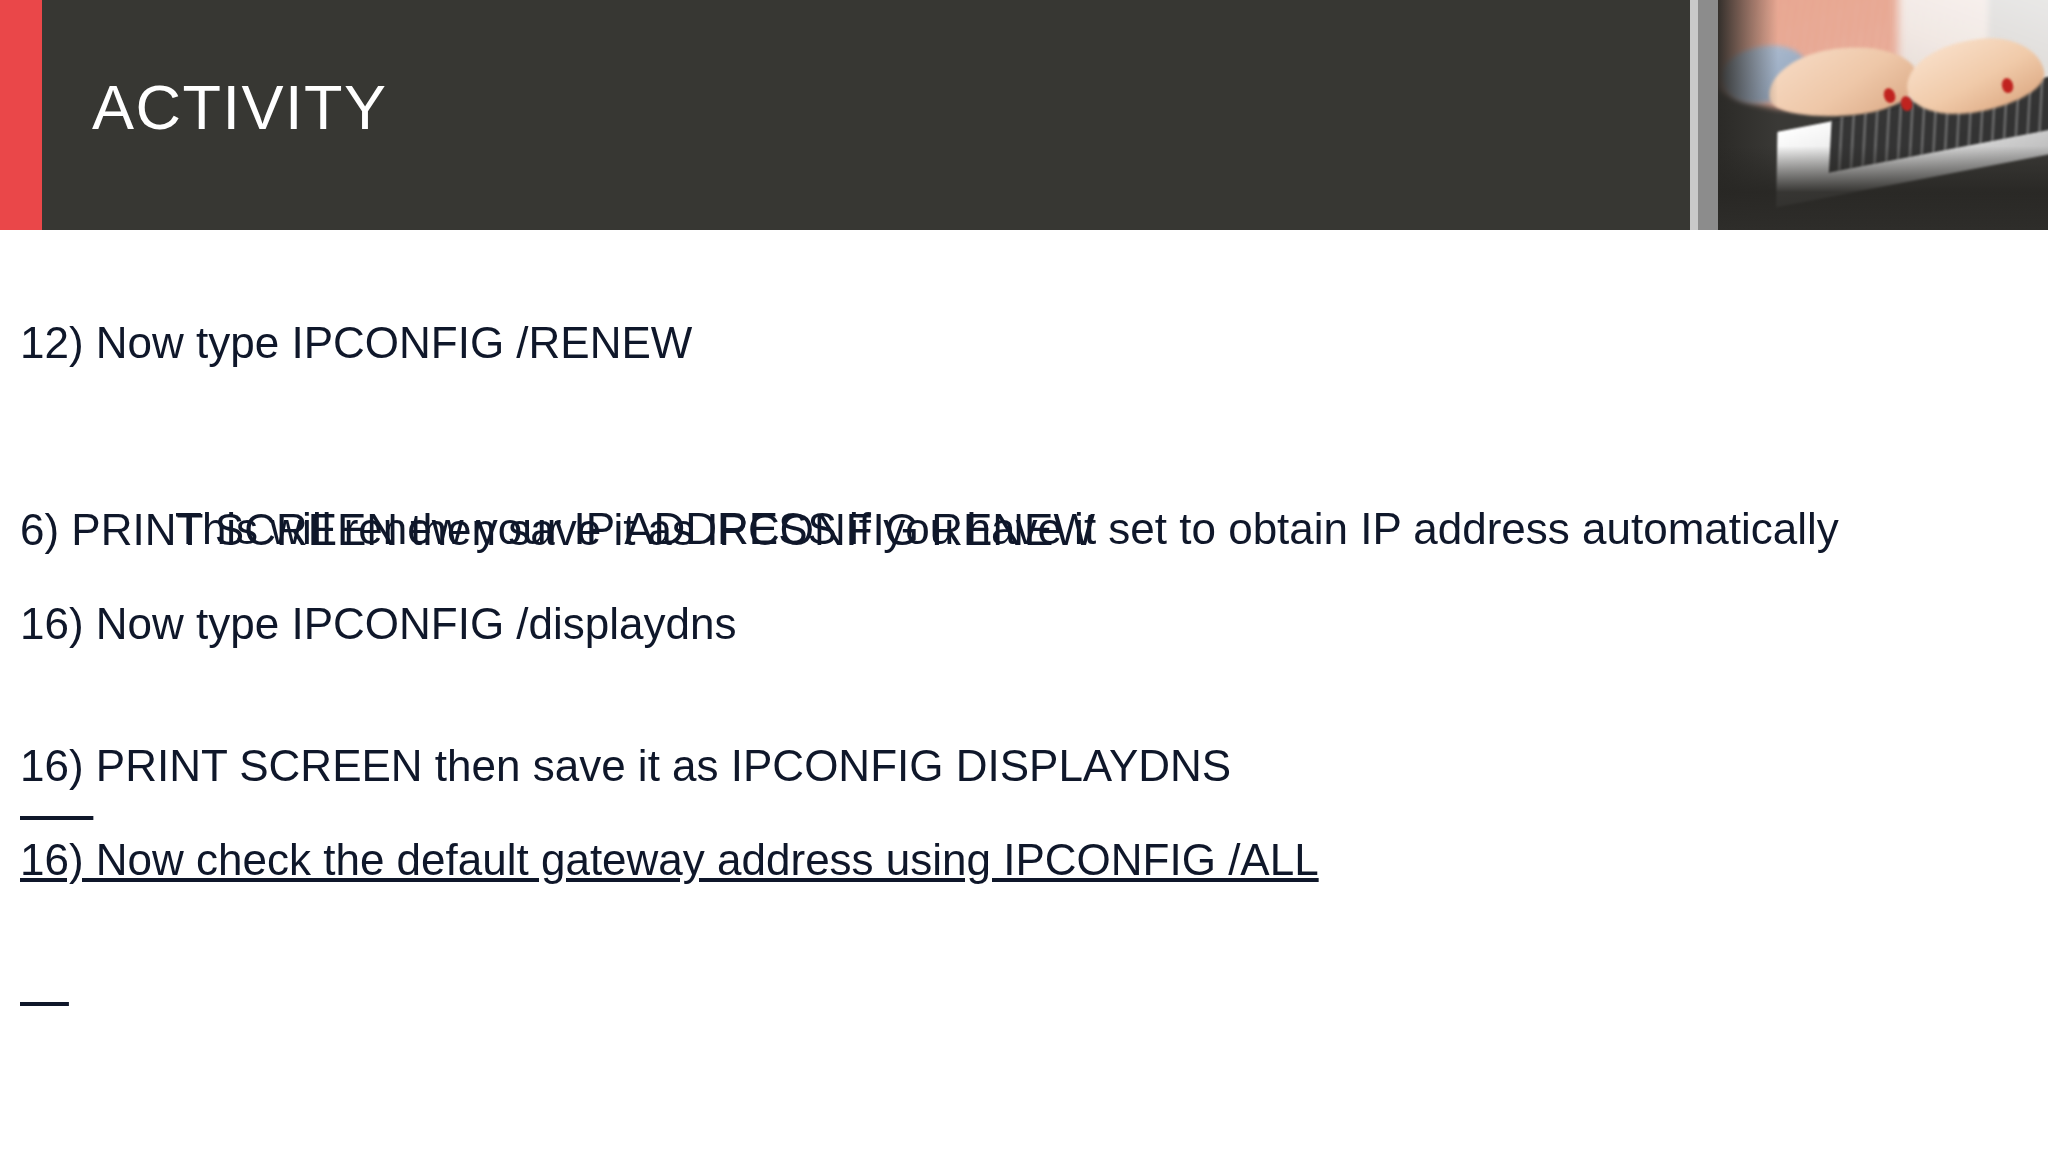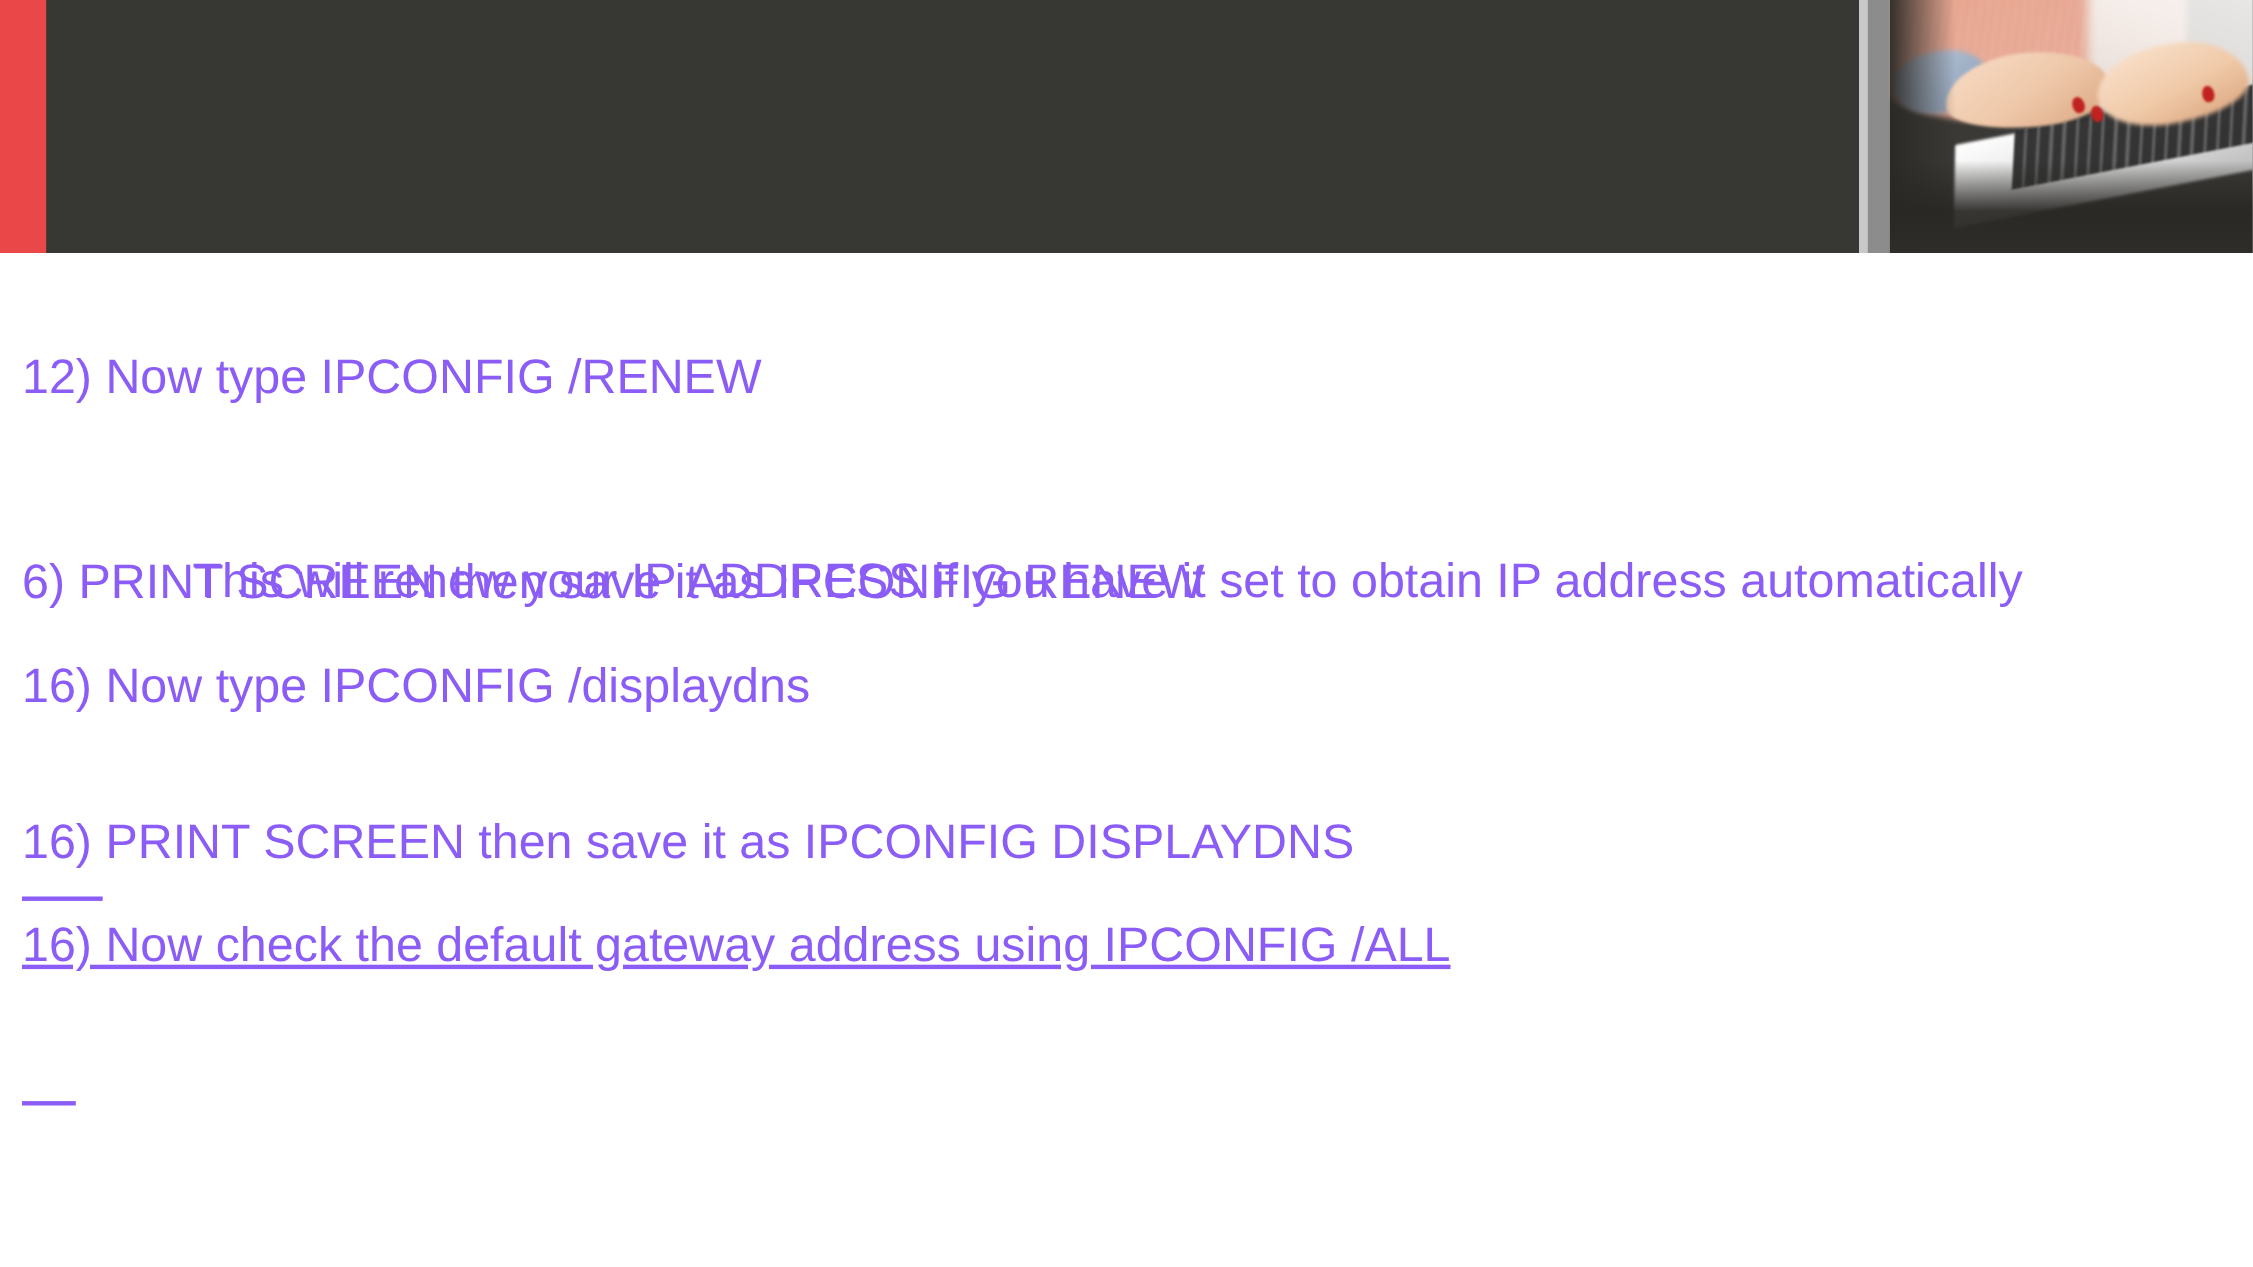--- a/index.html
+++ b/index.html
@@ -197,38 +197,39 @@
   
   #body-content {
     position: absolute;
     left: 0;
     top: 230px;
     width: 2048px;
   }
   .para {
     position: absolute;
     left: 20px;
-    color: #8b5cf6;
+    color: #0f172a;
     font-size: 44px;
     line-height: 62px;
     white-space: pre-wrap;
   }
   .para .lead { display: block; }
   .para .sub {
     display: block;
     padding-left: 155px;
   }
 </style>
 </head>
 <body>
 
 <div id="slide">
 
   <div id="header-band">
     <div id="accent-bar"></div>
+    <div id="slide-title">ACTIVITY</div>
   </div>
 
   <div id="header-divider">
     <div class="hilite"></div>
   </div>
 
   <div id="header-photo">
     <div class="sweater"></div>
     <div class="window"></div>
     <div class="sleeve"></div>

